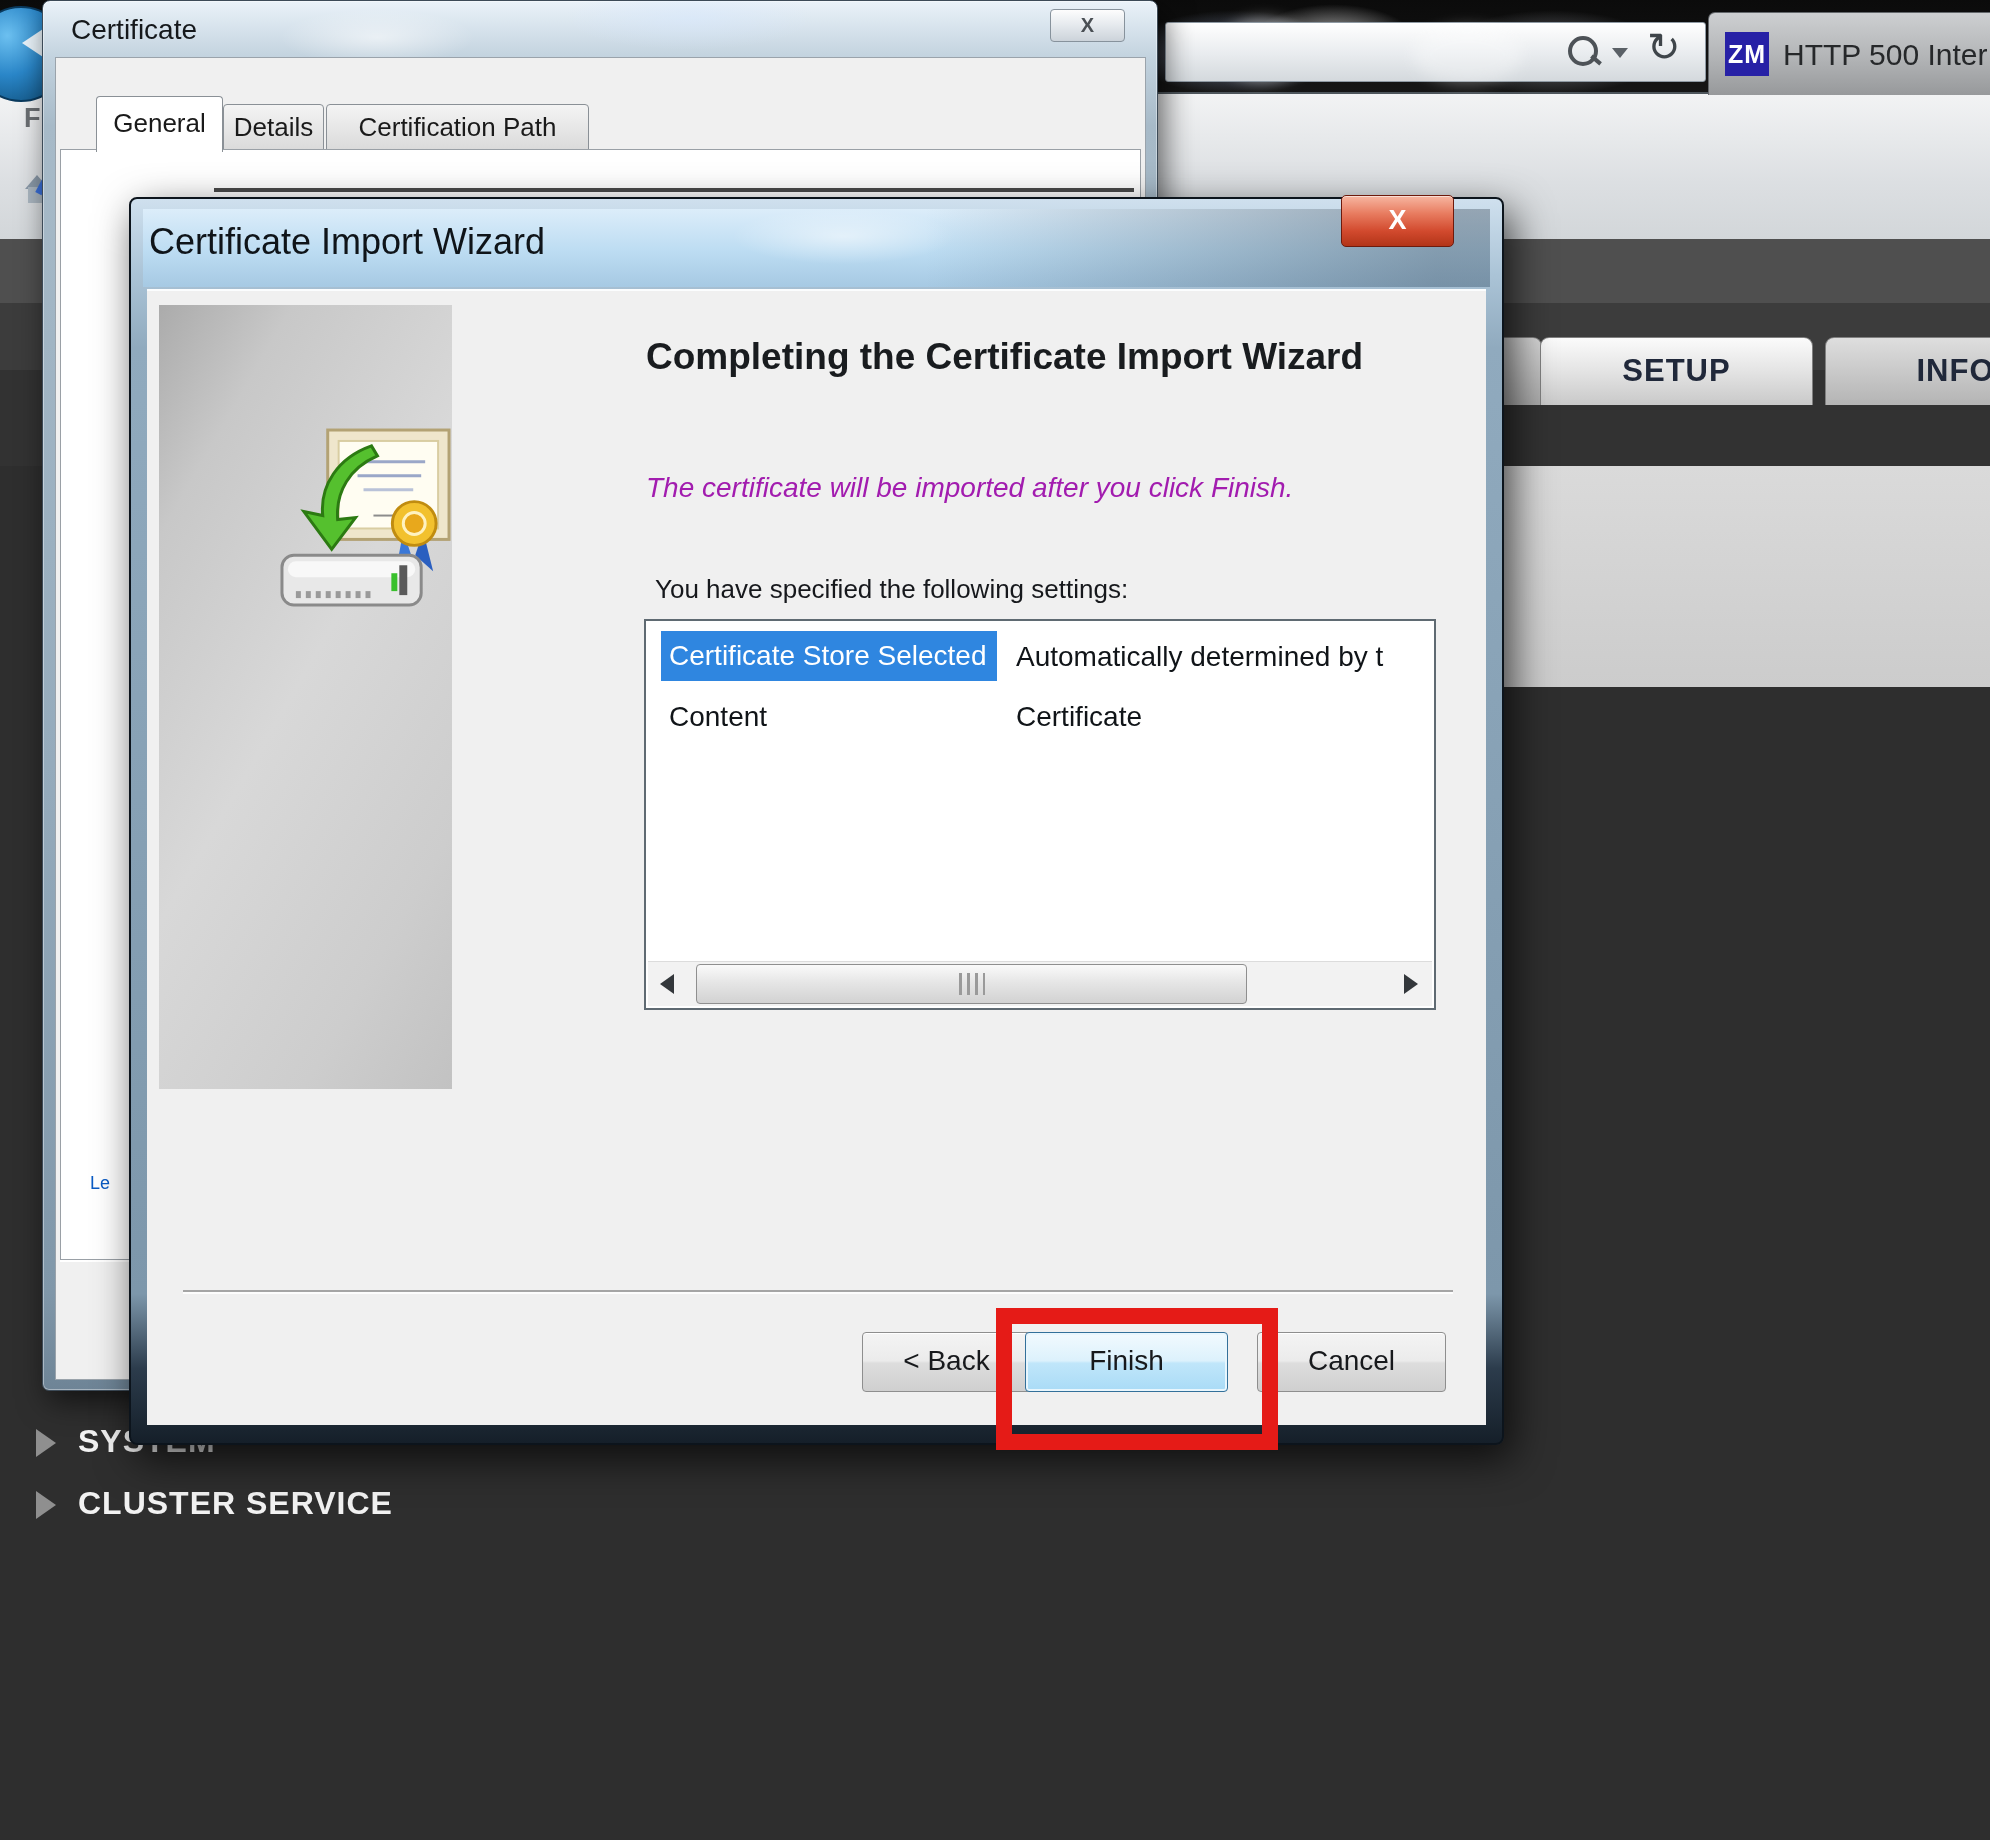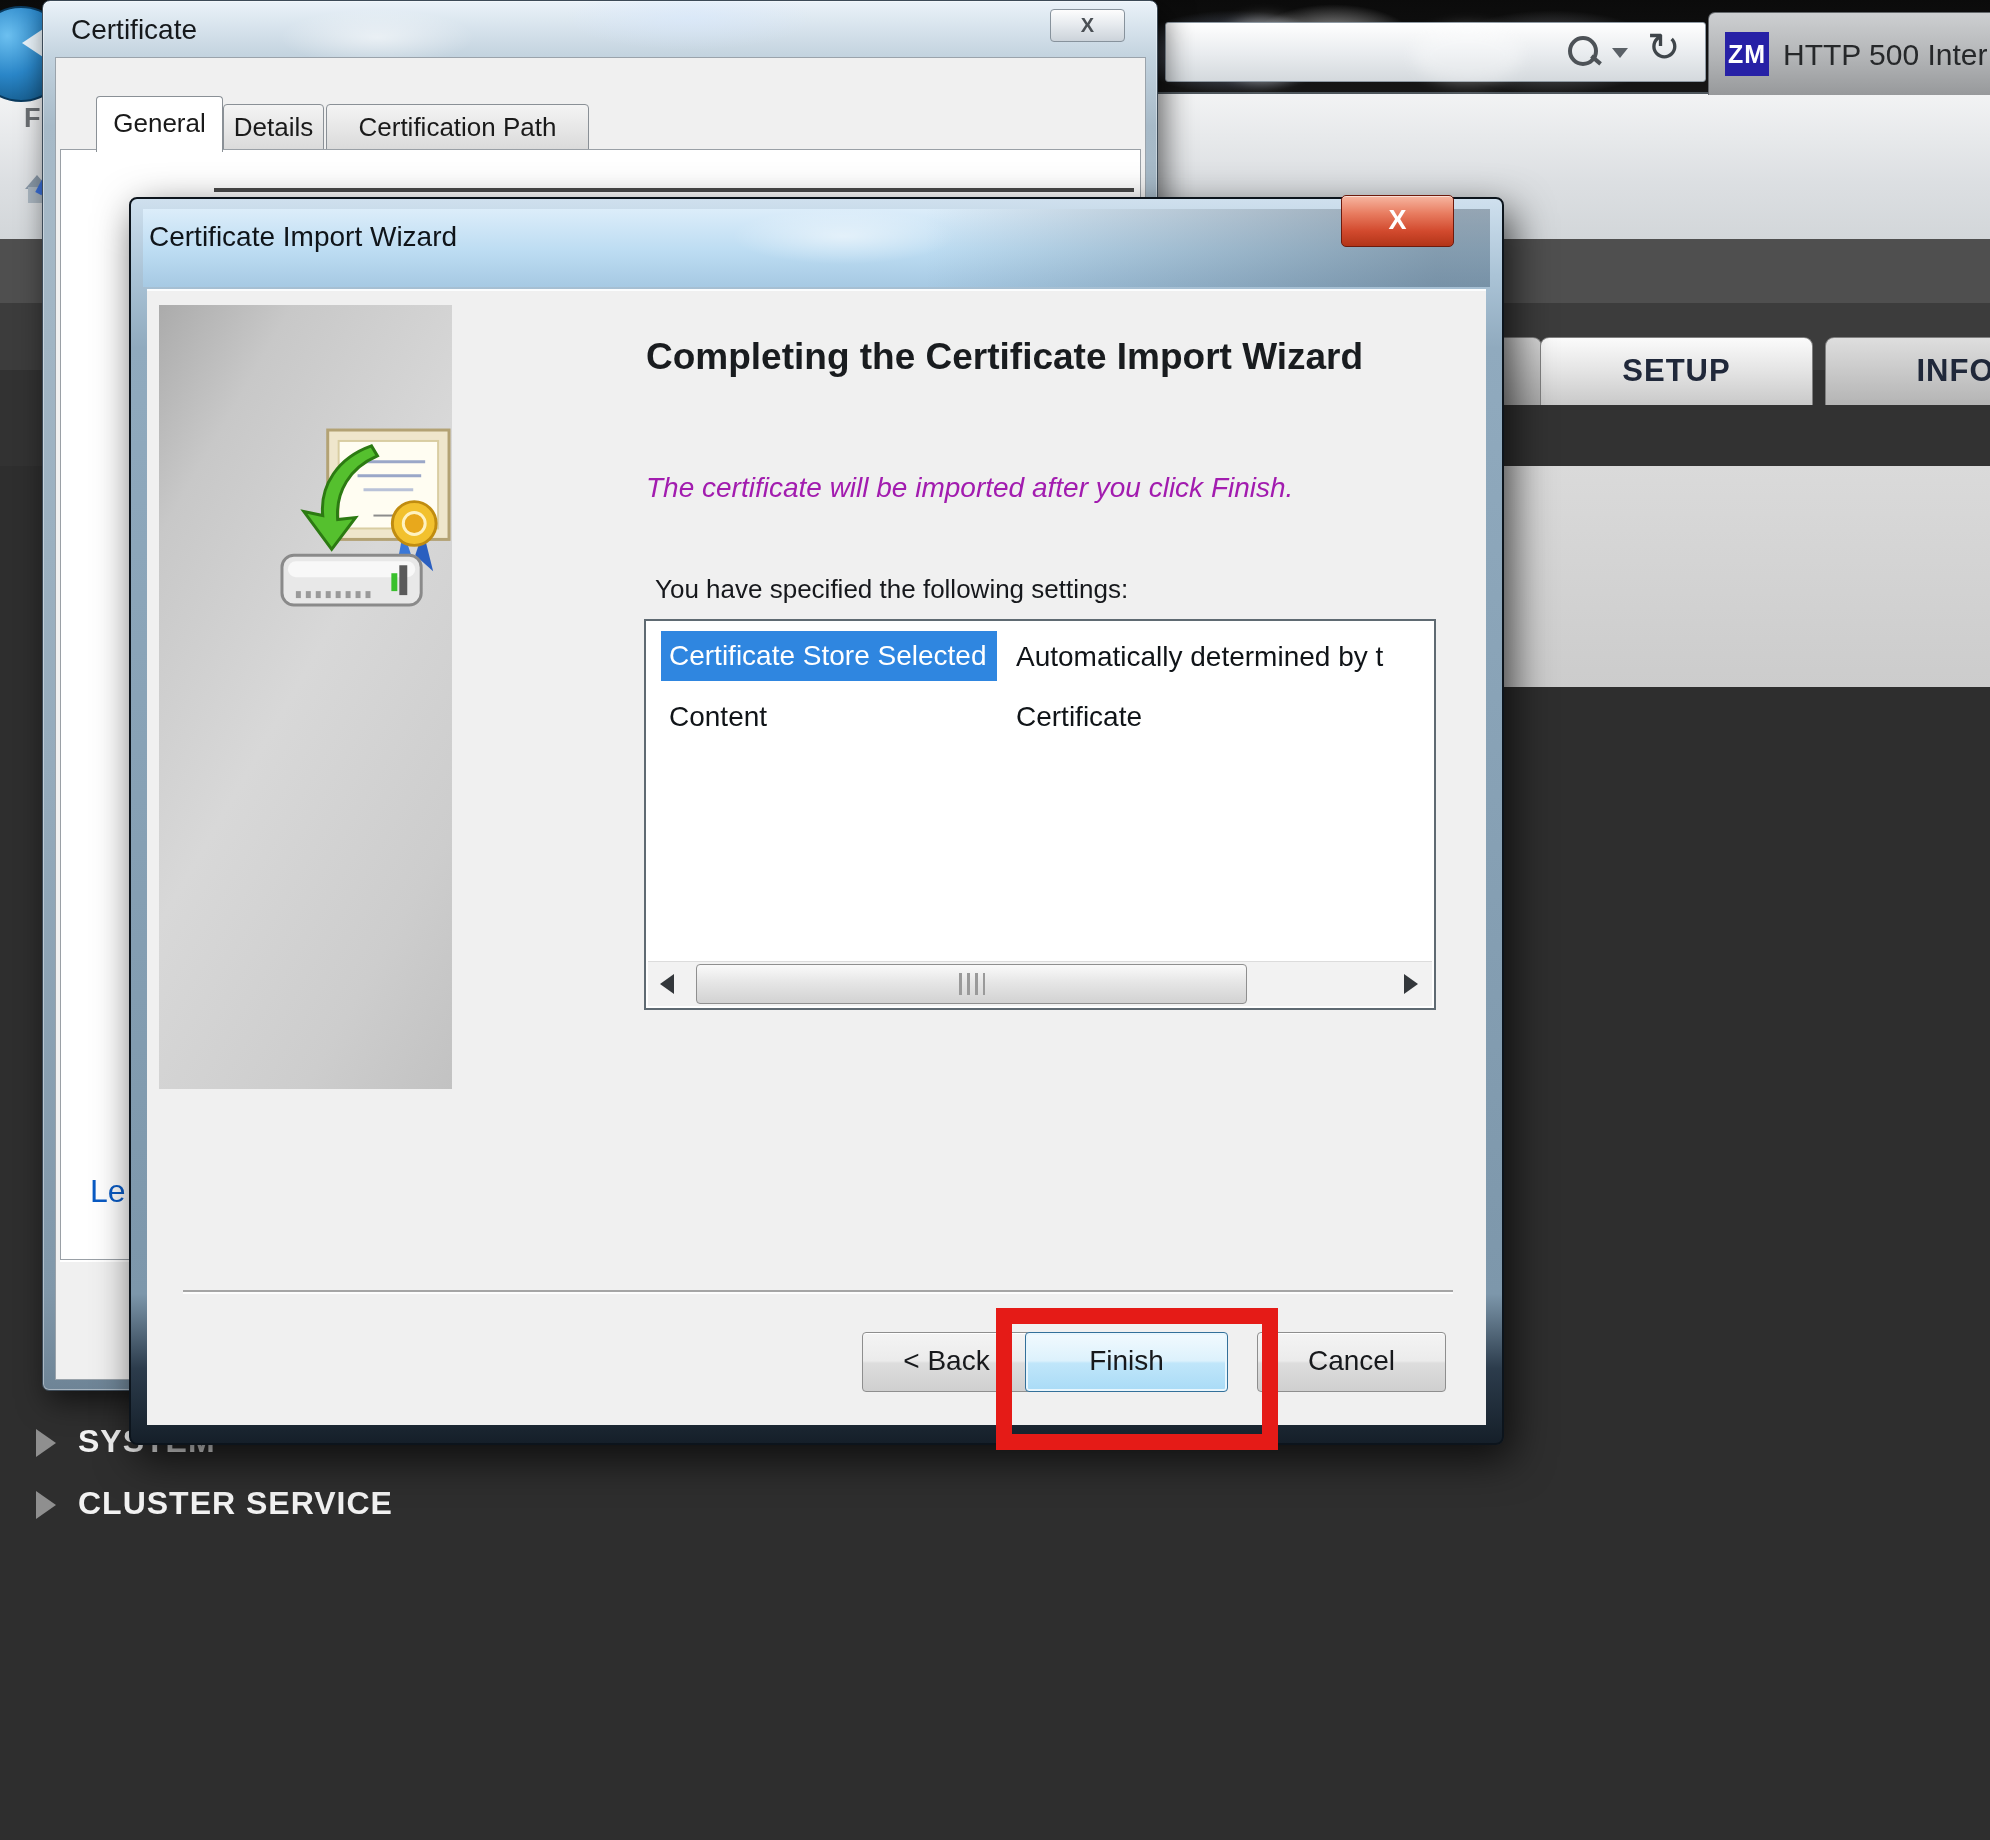--- a/index.html
+++ b/index.html
@@ -76,31 +76,31 @@
   #ctab-general{left:40px;top:38px;width:125px;height:55px;background:#fff;border-bottom:none;
     line-height:52px;z-index:3;}
   #ctab-details{left:167px;top:46px;width:99px;height:45px;
     background:linear-gradient(180deg,#f4f4f4,#dadada);line-height:44px;}
   #ctab-path{left:270px;top:46px;width:261px;height:45px;
     background:linear-gradient(180deg,#f4f4f4,#dadada);line-height:44px;}
   #cert-tabpage{left:4px;top:91px;width:1079px;height:1109px;background:#fff;
     border:1px solid #9aa0a6;box-shadow:0 2px 0 #ffffff;}
   #cert-groupline{left:153px;top:38px;width:920px;height:4px;background:#4a4a4a;
     border-bottom:2px solid #fff;}
-  #cert-link{left:29px;top:1023px;font-size:32px;color:#0a5bc4;white-space:nowrap;}
+  #cert-link{left:29px;top:1023px;font-size:18px;color:#0a5bc4;white-space:nowrap;}
 
   
   #wizard{left:129px;top:197px;width:1371px;height:1244px;border:2px solid #0c141c;border-radius:8px;
     background:linear-gradient(180deg,#cfe0ee 0%,#abc4d7 6%,#90aabe 12%,#7d97ab 88%,#2c3c4c 94%,#151f29 100%);
     box-shadow:8px 14px 40px rgba(0,0,0,.7);}
   #wiz-titlebar{left:12px;top:10px;right:12px;height:78px;
     background:radial-gradient(ellipse 159px 40px at 52% 35%, rgba(255,255,255,.5), transparent 70%),
                linear-gradient(90deg, rgba(0,0,0,0) 58%, rgba(62,78,94,.45) 96%),
                linear-gradient(180deg,#dcedfa,#bcdcf2 55%,#a6c9e3);}
-  #wiz-title{left:18px;top:22px;font-size:28px;color:#0f1419;}
+  #wiz-title{left:18px;top:22px;font-size:36px;color:#0f1419;}
   #wiz-close{left:1210px;top:-4px;width:111px;height:50px;border:1px solid #6e1a0c;border-radius:5px;
     background:linear-gradient(180deg,#f7b6a1 0%,#e87c60 35%,#d24a2e 70%,#b23418 100%);
     box-shadow:inset 0 1px 0 rgba(255,255,255,.55);color:#fff;font-weight:bold;font-size:27px;
     text-align:center;line-height:48px;}
   #wiz-content{left:16px;top:90px;width:1339px;height:1134px;background:#f0f0f0;
     border-top:2px solid #fbfdfe;}
   #wiz-sidebar{left:12px;top:14px;width:293px;height:784px;
     background:linear-gradient(120deg,#ababab 0%,#c8c8c8 18%,#d8d8d8 48%,#cdcdcd 80%,#c2c2c2 100%);}
   #wiz-cert-icon{left:117px;top:119px;}
   #wiz-heading{left:499px;top:42px;width:826px;font-size:37px;font-weight:bold;color:#191c1f;

